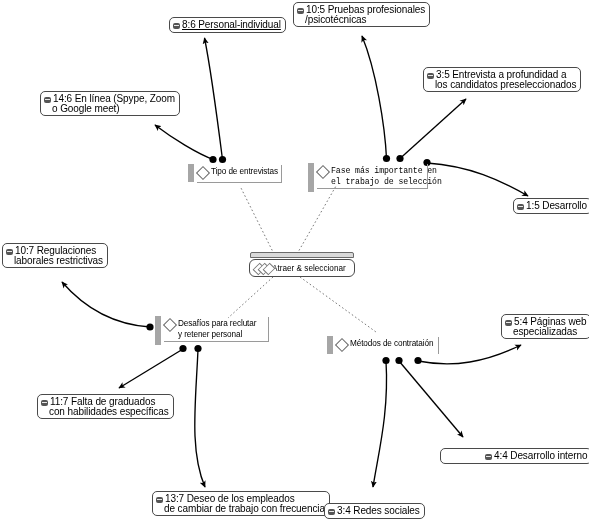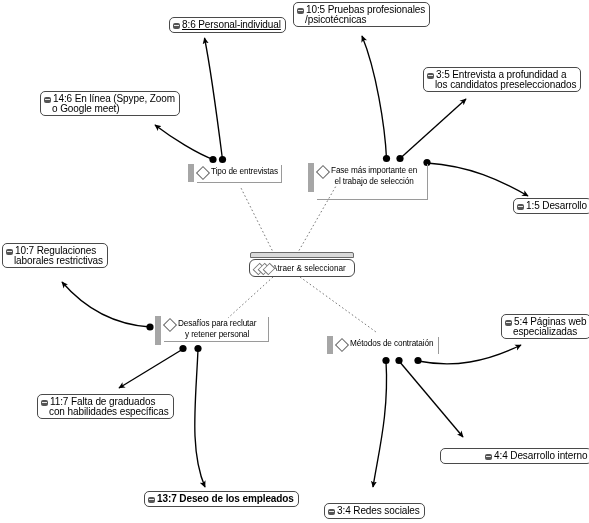--- a/index.html
+++ b/index.html
@@ -77,21 +77,21 @@
     display:inline-block;
     width:8px;height:8px;
     border:1px solid #666;
     background:#fff;
     transform:rotate(45deg);
     position:relative;
     top:1px;
     margin-right:3px;
   }
   .branch .txt{display:inline-block;vertical-align:top;}
-  .branch .txt .ln{display:block;text-align:center;}
+  .branch .txt .ln{display:block;}
 
   
   #central{
     position:absolute;
   }
   #central .cap{
     height:4px;
     border:1px solid #6a6a6a;
     background:#d9d9d9;
     border-radius:2px 2px 0 0;
@@ -195,21 +195,21 @@
 
   <div class="branch" style="left:188px;top:164px;">
     <div class="bar" style="height:18px;"></div>
     <div class="body" style="width:84px;padding-top:3px;padding-bottom:1px;">
       <span class="dia"></span><span class="txt"><span class="ln">Tipo de entrevistas</span></span>
     </div>
   </div>
 
   <div class="branch" style="left:308px;top:163px;">
     <div class="bar" style="height:29px;"></div>
-    <div class="body" style="width:110px;padding-top:3px;padding-bottom:12px;">
+    <div class="body" style="width:110px;padding-top:3px;padding-bottom:1px;font-family:Liberation Mono, monospace;">
       <span class="dia"></span><span class="txt"><span class="ln">Fase más importante en</span><span class="ln">el  trabajo de selección</span></span>
     </div>
   </div>
 
   <div class="branch" style="left:155px;top:316px;">
     <div class="bar" style="height:29px;"></div>
     <div class="body" style="width:104px;padding-top:3px;padding-bottom:1px;">
       <span class="dia"></span><span class="txt"><span class="ln">Desafíos para reclutar</span><span class="ln">y retener personal</span></span>
     </div>
   </div>
@@ -247,22 +247,23 @@
   <div class="leaf" style="left:2px;top:243px;">
     <span class="ln"><span class="note-icon"></span><span>10:7 Regulaciones</span></span>
     <span class="ln ind">laborales restrictivas</span>
   </div>
 
   <div class="leaf" style="left:37px;top:394px;">
     <span class="ln"><span class="note-icon"></span><span>11:7 Falta de graduados</span></span>
     <span class="ln ind">con habilidades específicas</span>
   </div>
 
-  <div class="leaf" style="left:144px;top:491px;font-weight:bold;">
+  <div class="leaf" style="left:152px;top:491px;">
     <span class="ln"><span class="note-icon"></span><span>13:7 Deseo de los empleados</span></span>
+    <span class="ln ind">de cambiar de trabajo con frecuencia</span>
   </div>
 
   <div class="leaf" style="left:501px;top:314px;">
     <span class="ln"><span class="note-icon"></span><span>5:4 Páginas web</span></span>
     <span class="ln ind">especializadas</span>
   </div>
 
   <div class="leaf" style="left:440px;top:448px;padding-left:44px;">
     <span class="ln"><span class="note-icon"></span><span>4:4 Desarrollo interno</span></span>
   </div>

